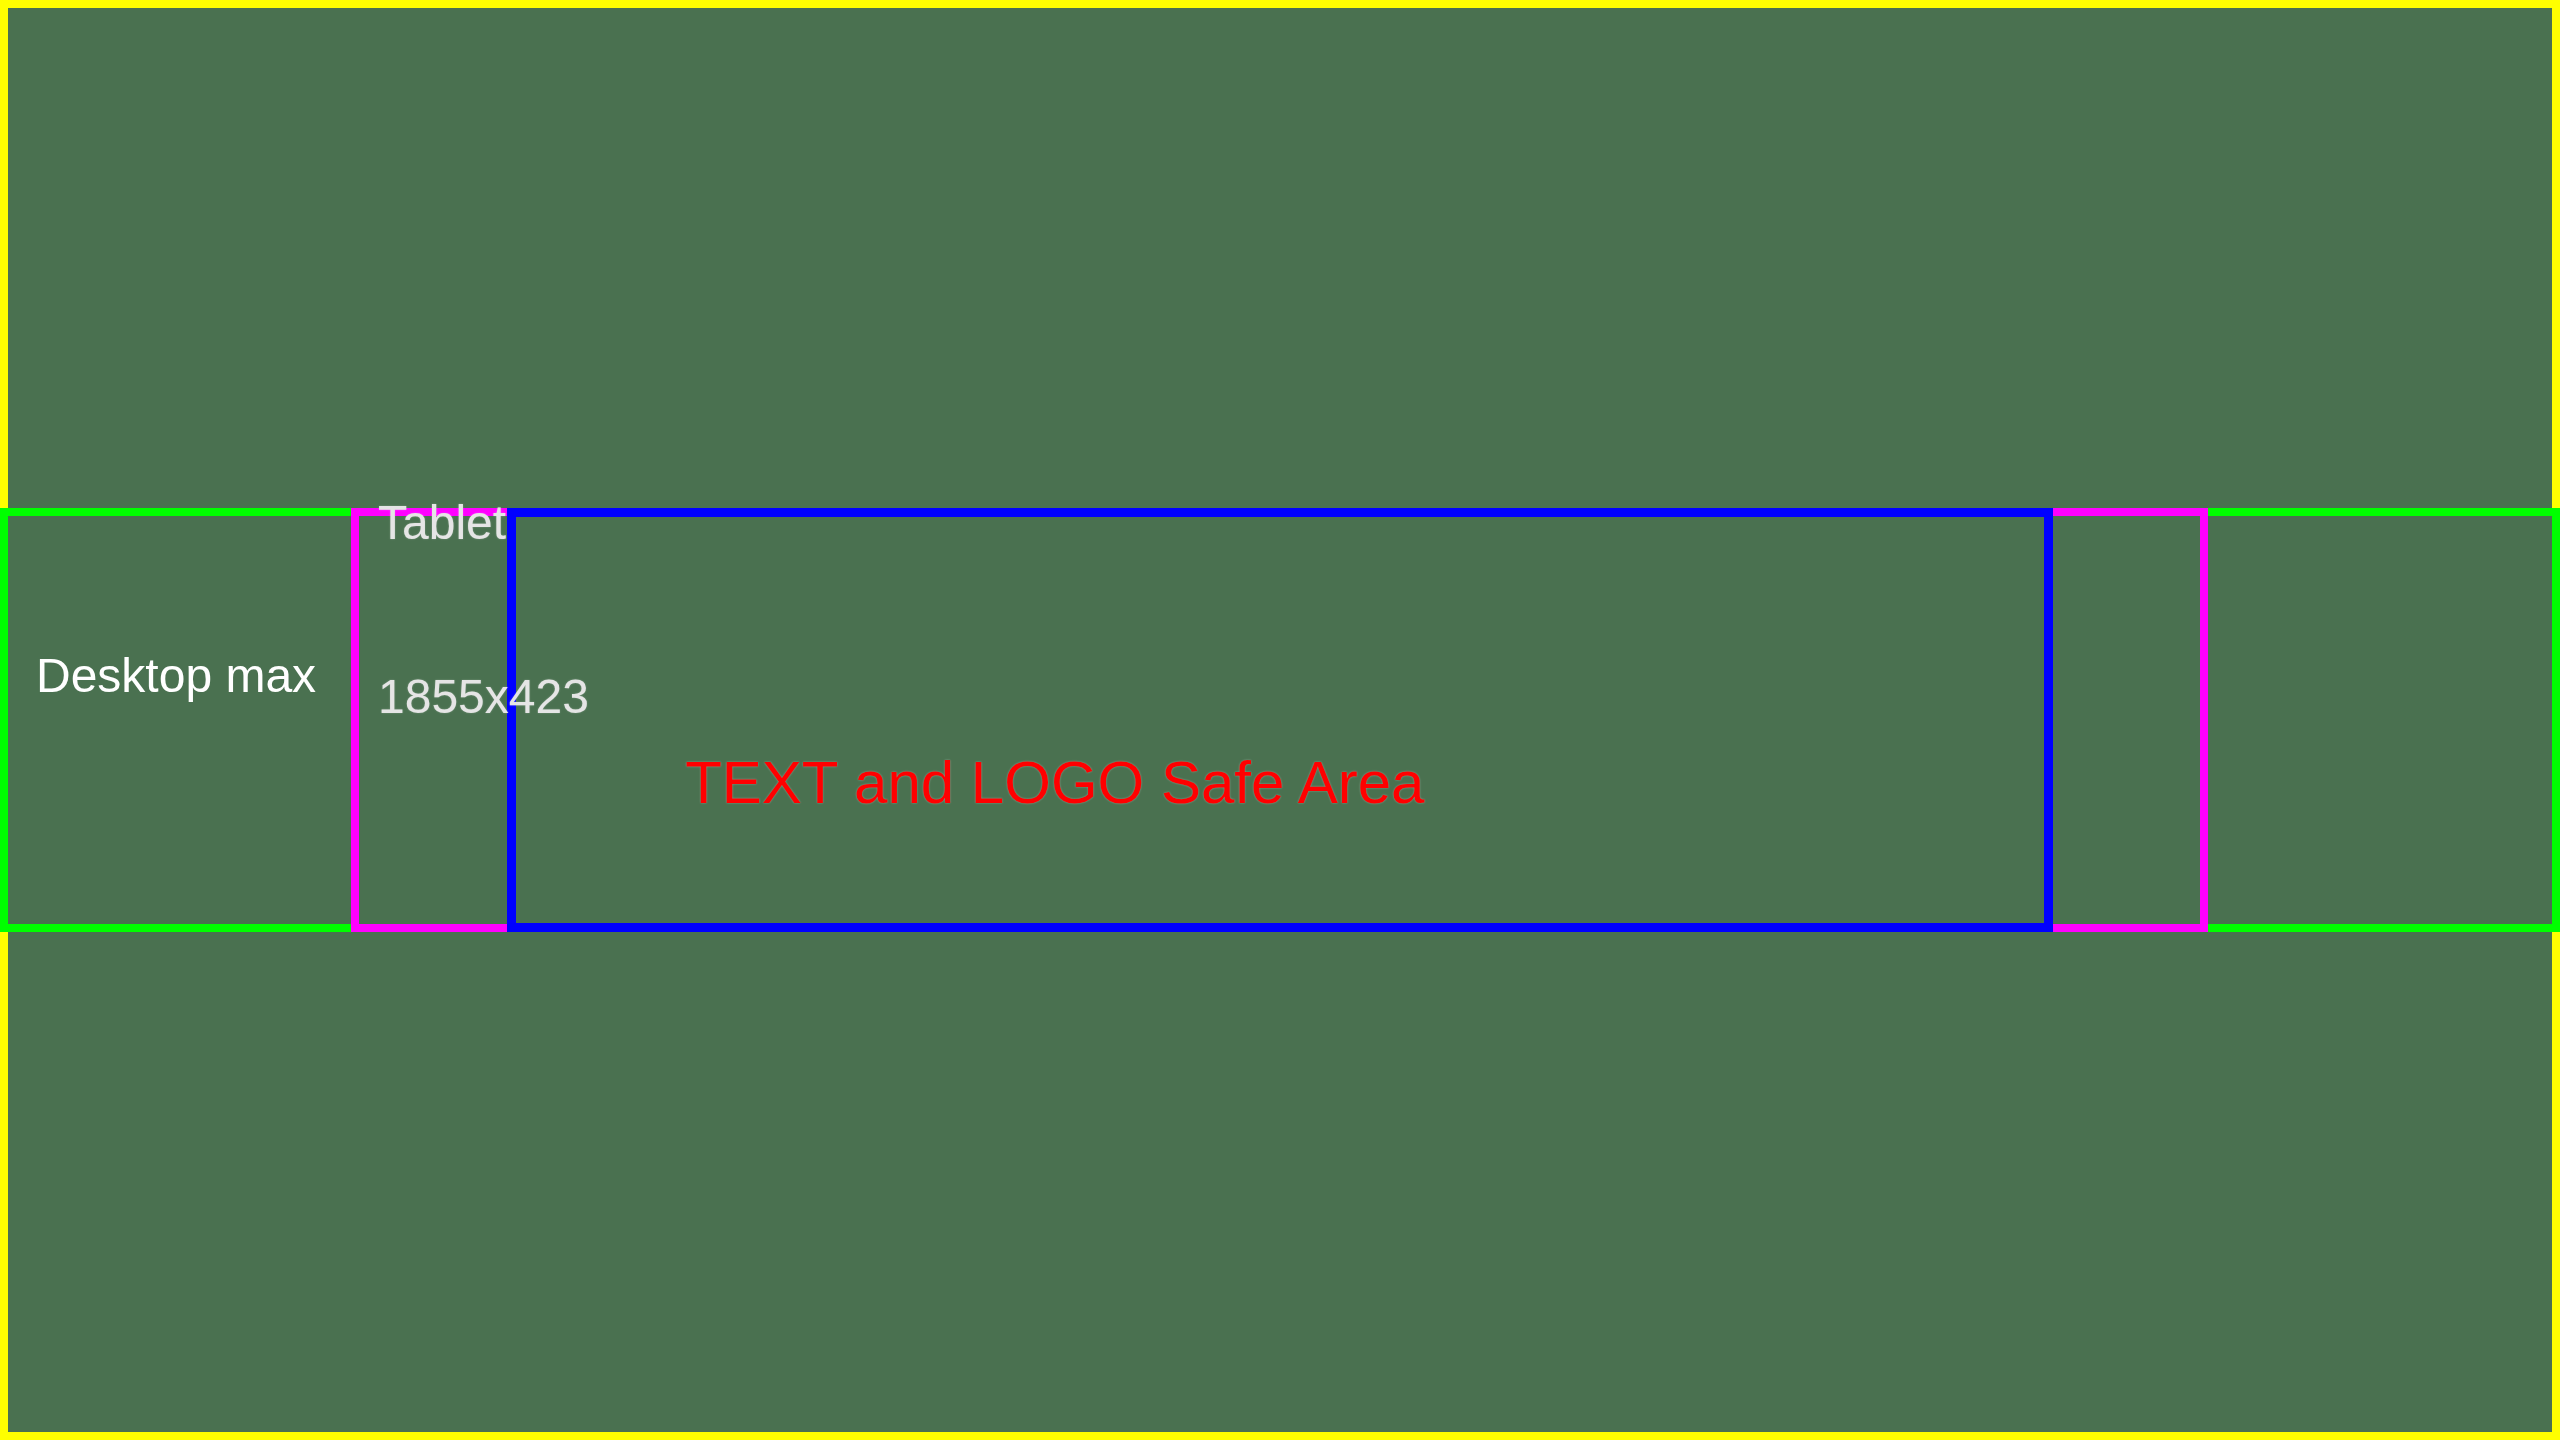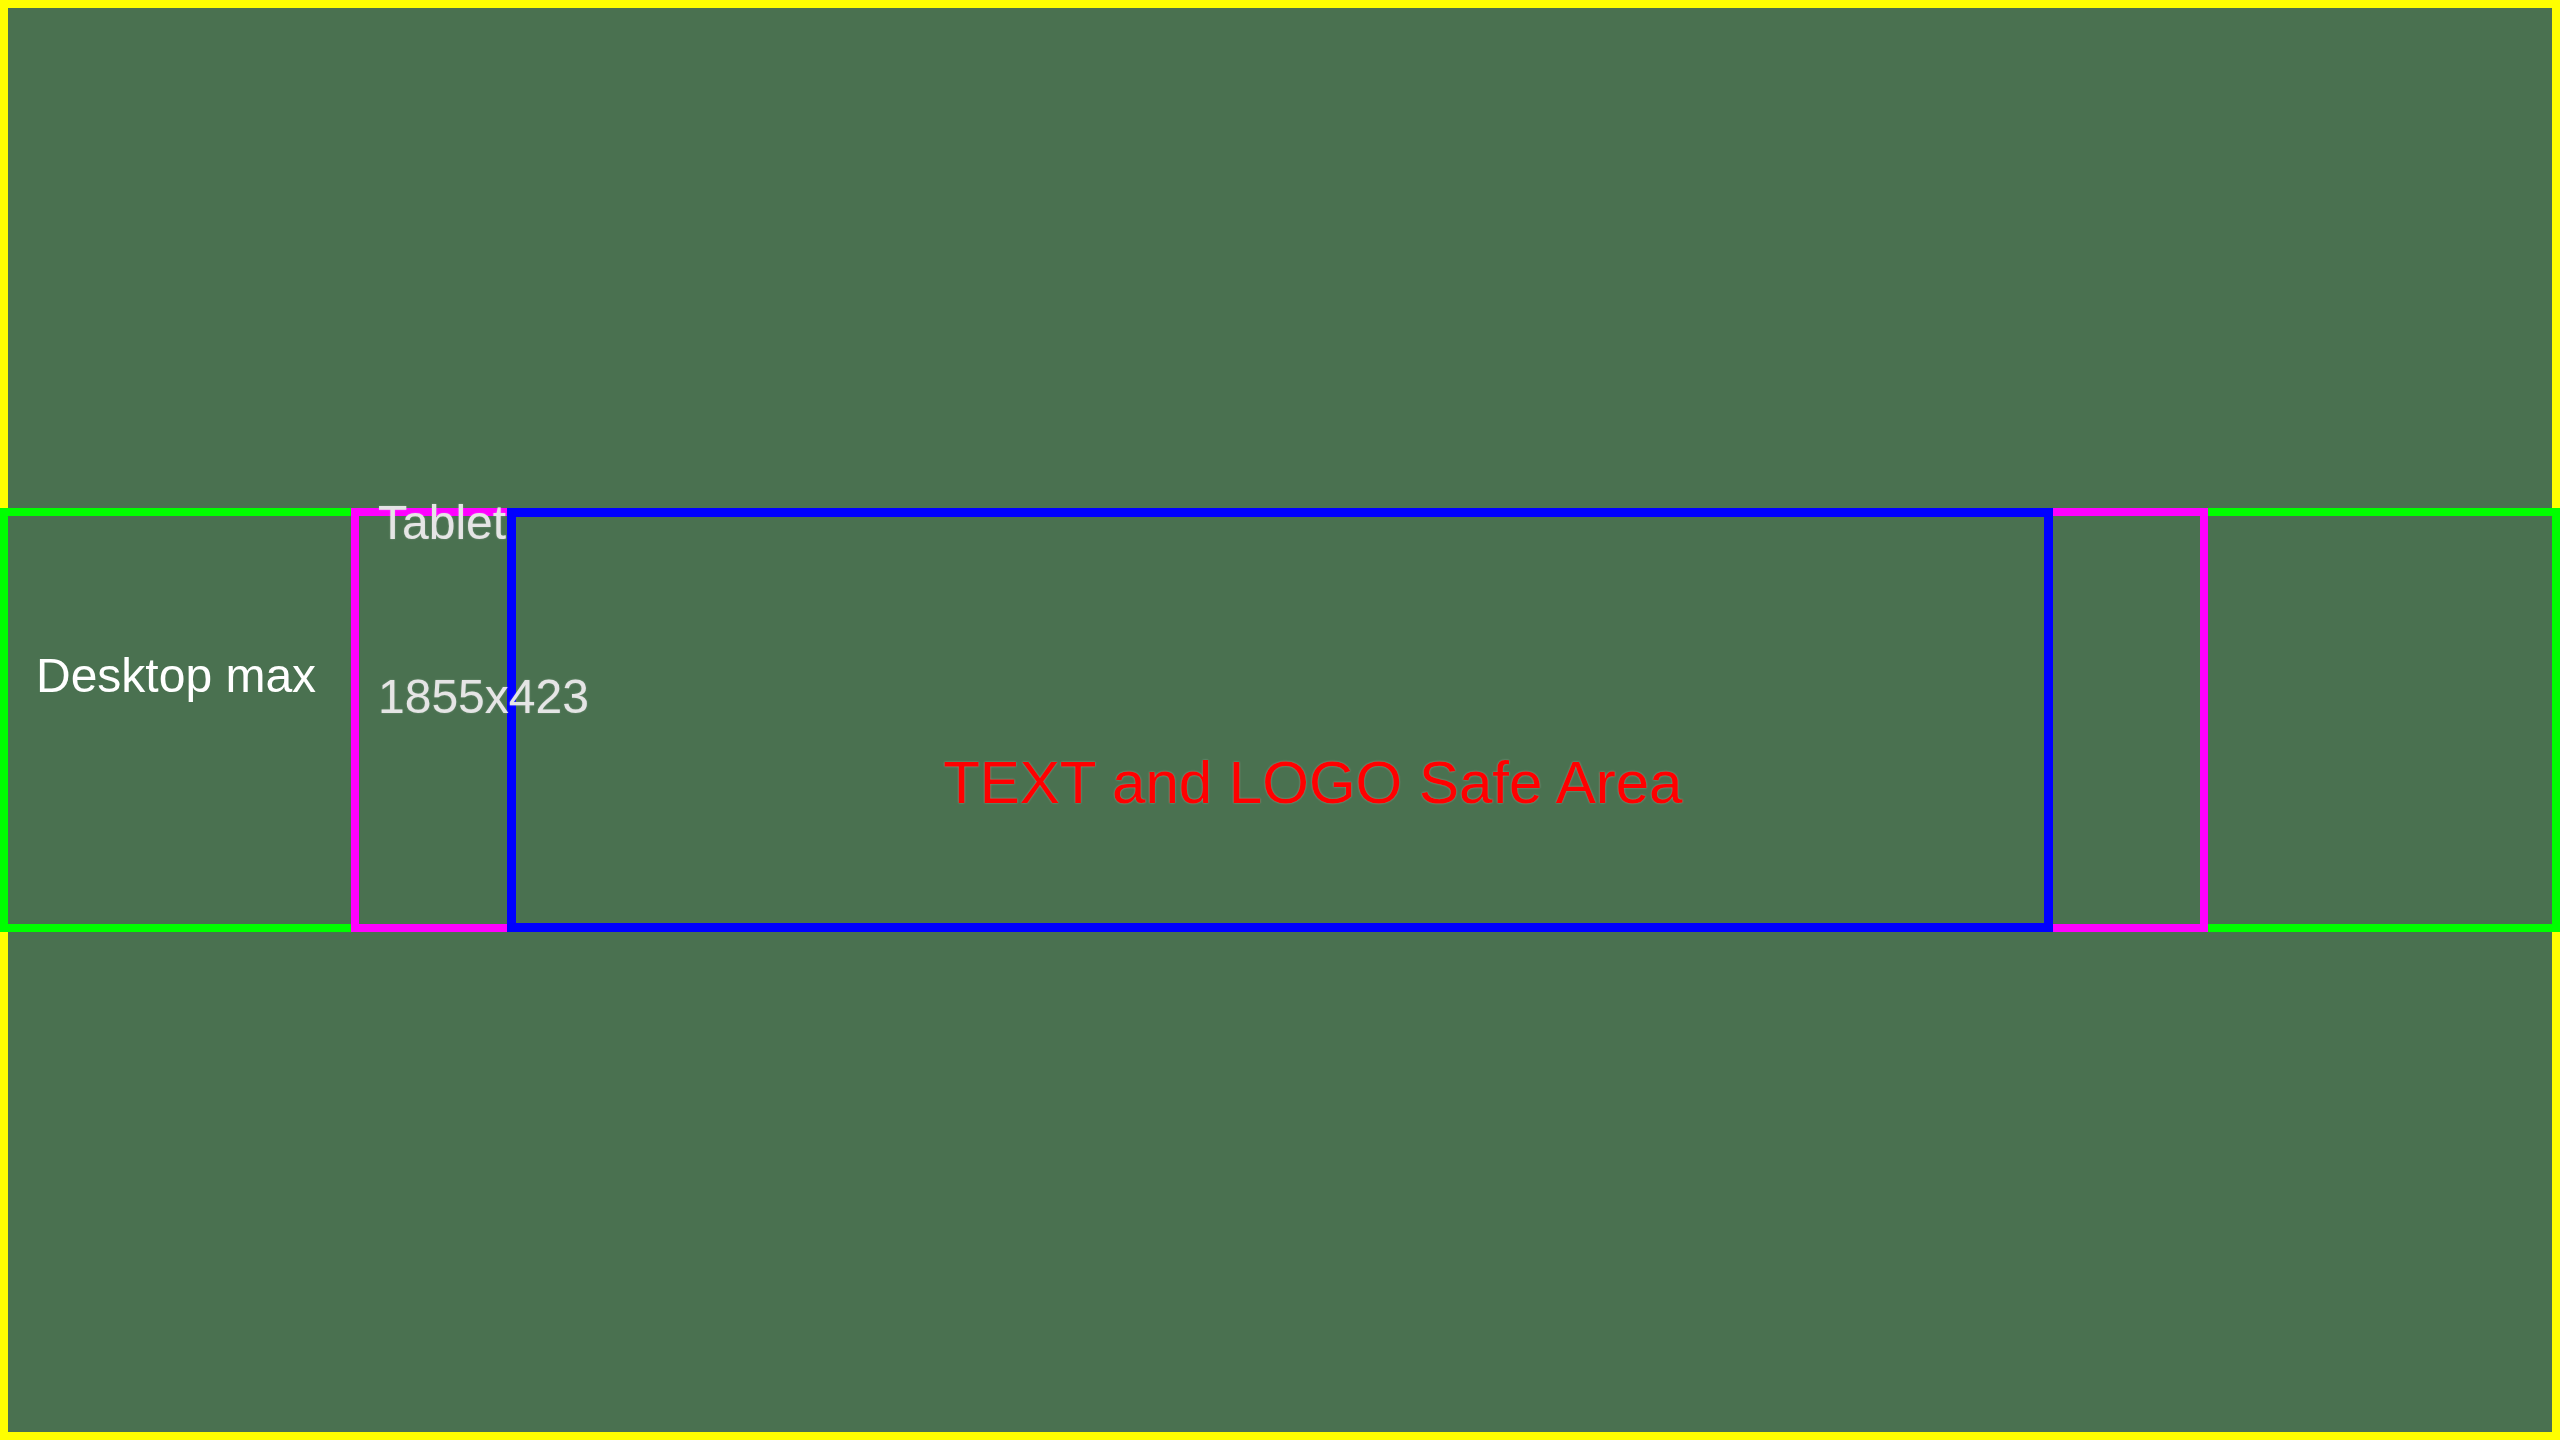--- a/index.html
+++ b/index.html
@@ -66,21 +66,21 @@
     color: #ffffff;
     text-shadow: none;
   }
   .label-desktop-min {
     left: 536px; top: 531px;
     color: #0000FF;
     text-shadow: 0 0 2px rgba(255,255,255,0.45);
   }
   .label-safe-area {
     left: 0; top: 690px;
-    width: 2560px;
+    width: 2044px;
     text-align: center;
     font-size: 60px;
     line-height: 62px;
     color: #FF0000;
     text-shadow: 0 0 2px rgba(255,255,255,0.40);
   }
 </style>
 </head>
 <body>
 

